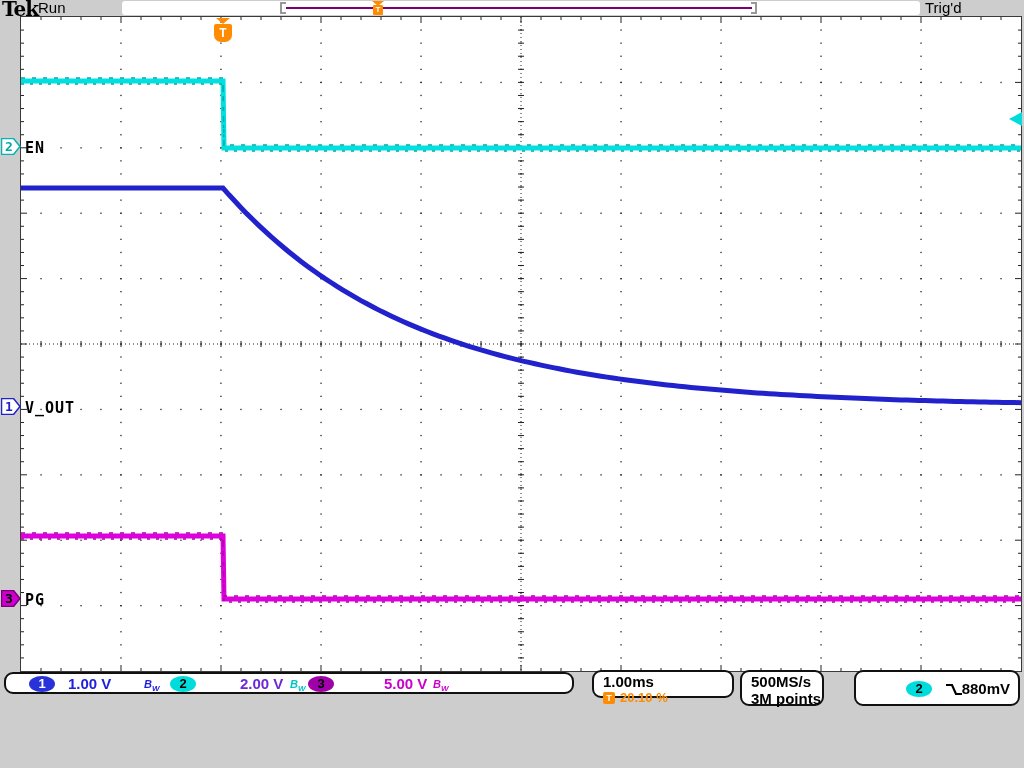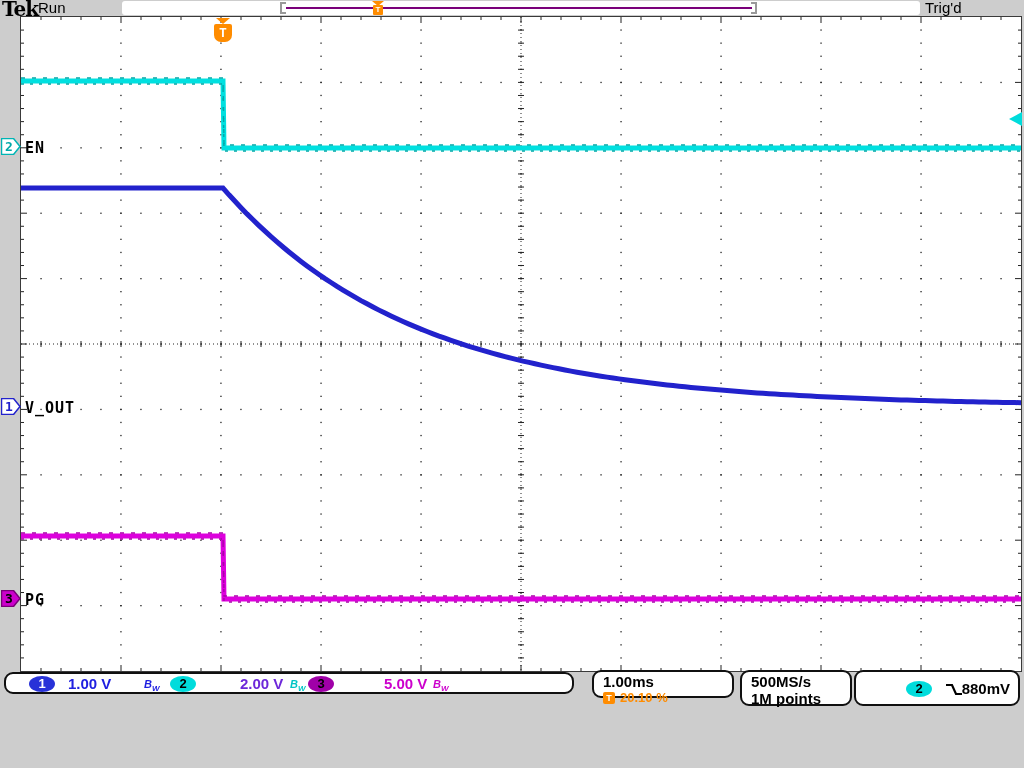--- a/index.html
+++ b/index.html
@@ -36,21 +36,21 @@
   
   .chan-marker { position:absolute; left:1px; width:20px; height:17px; }
   .marker-ch2 { top:138px; }
   .marker-ch1 { top:398px; }
   .marker-ch3 { top:590px; }
   .chan-marker .mnum { position:absolute; left:4px; top:0px; font-size:13px; line-height:17px; font-weight:bold; font-family:"DejaVu Sans Mono", monospace; }
   
   .readout-box { position:absolute; background:#fff; border:2px solid #101010; border-radius:9px; }
   #ch-box   { left:4px;  top:672px; width:570px; height:22px; }
   #h-box    { left:592px; top:670px; width:142px; height:28px; padding:1px 0 0 9px; }
-  #acq-box  { left:740px; top:670px; width:112px; height:36px; padding:1px 0 12px 9px; }
+  #acq-box  { left:740px; top:670px; width:84px; height:36px; padding:1px 0 12px 9px; }
   #trig-box { left:854px; top:670px; width:166px; height:36px; }
   .oval { position:absolute; width:26px; height:16px; border-radius:50%; text-align:center; font-size:13px; line-height:16px; font-weight:bold; }
   .rd-text { position:absolute; font-size:15px; font-weight:bold; line-height:18px; white-space:nowrap;text-align:center; }
   .bw { position:absolute; font-size:11px; font-weight:bold; line-height:16px; }
   .bw sub { font-size:8px; }
   #ch-box .oval { top:2px; }
   #ch-box .rd-text { top:1px; }
   #ch-box .bw { top:2px;font-style:italic; }
   .line1 { font-size:15px; font-weight:bold; color:#000; line-height:17px; }
   .line2 { display:flex; align-items:center; gap:5px; line-height:16px; }
@@ -1310,21 +1310,21 @@
 <div class="readout-box" id="h-box">
   <div class="line1">1.00ms</div>
   <div class="line2">
     <span class="t-chip">T</span>
     <span class="trig-pos-text">20.10 %</span>
   </div>
 </div>
 
 <div class="readout-box" id="acq-box">
   <div class="line1">500MS/s</div>
-  <div class="line1">1M points</div>
+  <div class="line1">3M points</div>
 </div>
 
 <div class="readout-box" id="trig-box">
   <span class="oval" style="background:#00dcdc; color:#000;">2</span>
   <svg class="slope-icon" width="20" height="15">
     <path d="M2,3 H8 L12,12 H18" fill="none" stroke="#000" stroke-width="2.2"></path>
   </svg>
   <span class="rd-text">880mV</span>
 </div>
 

